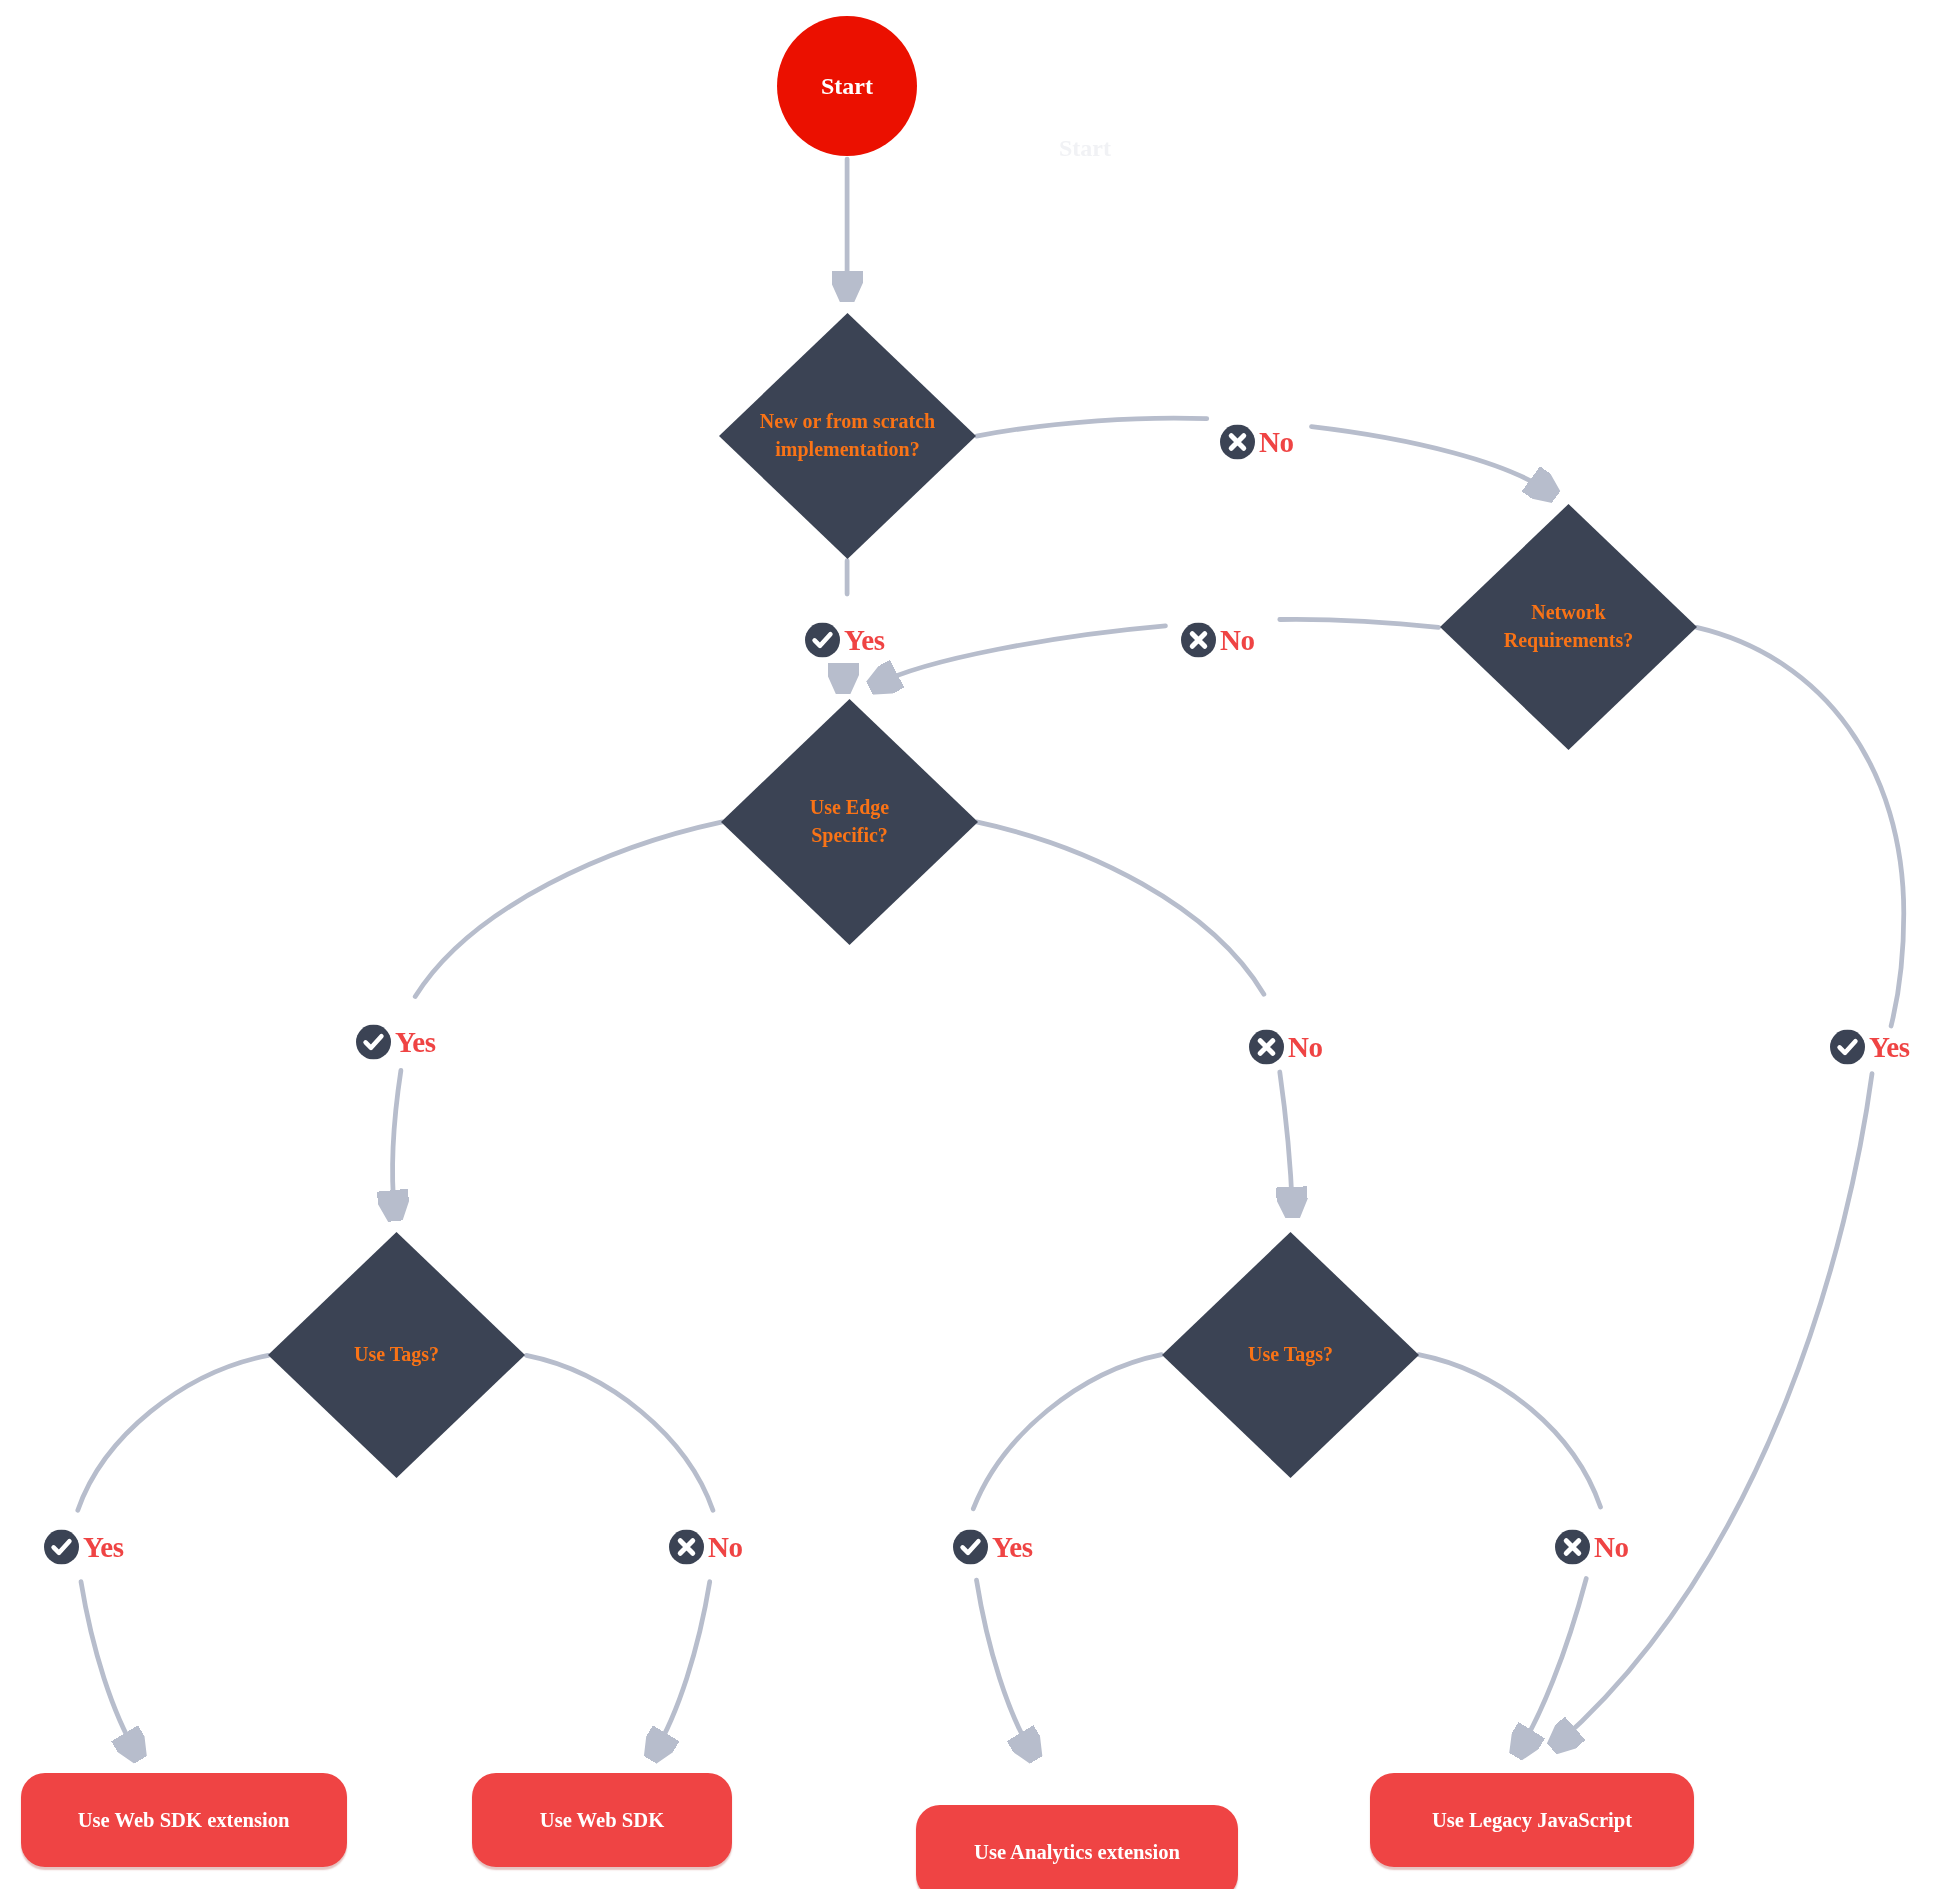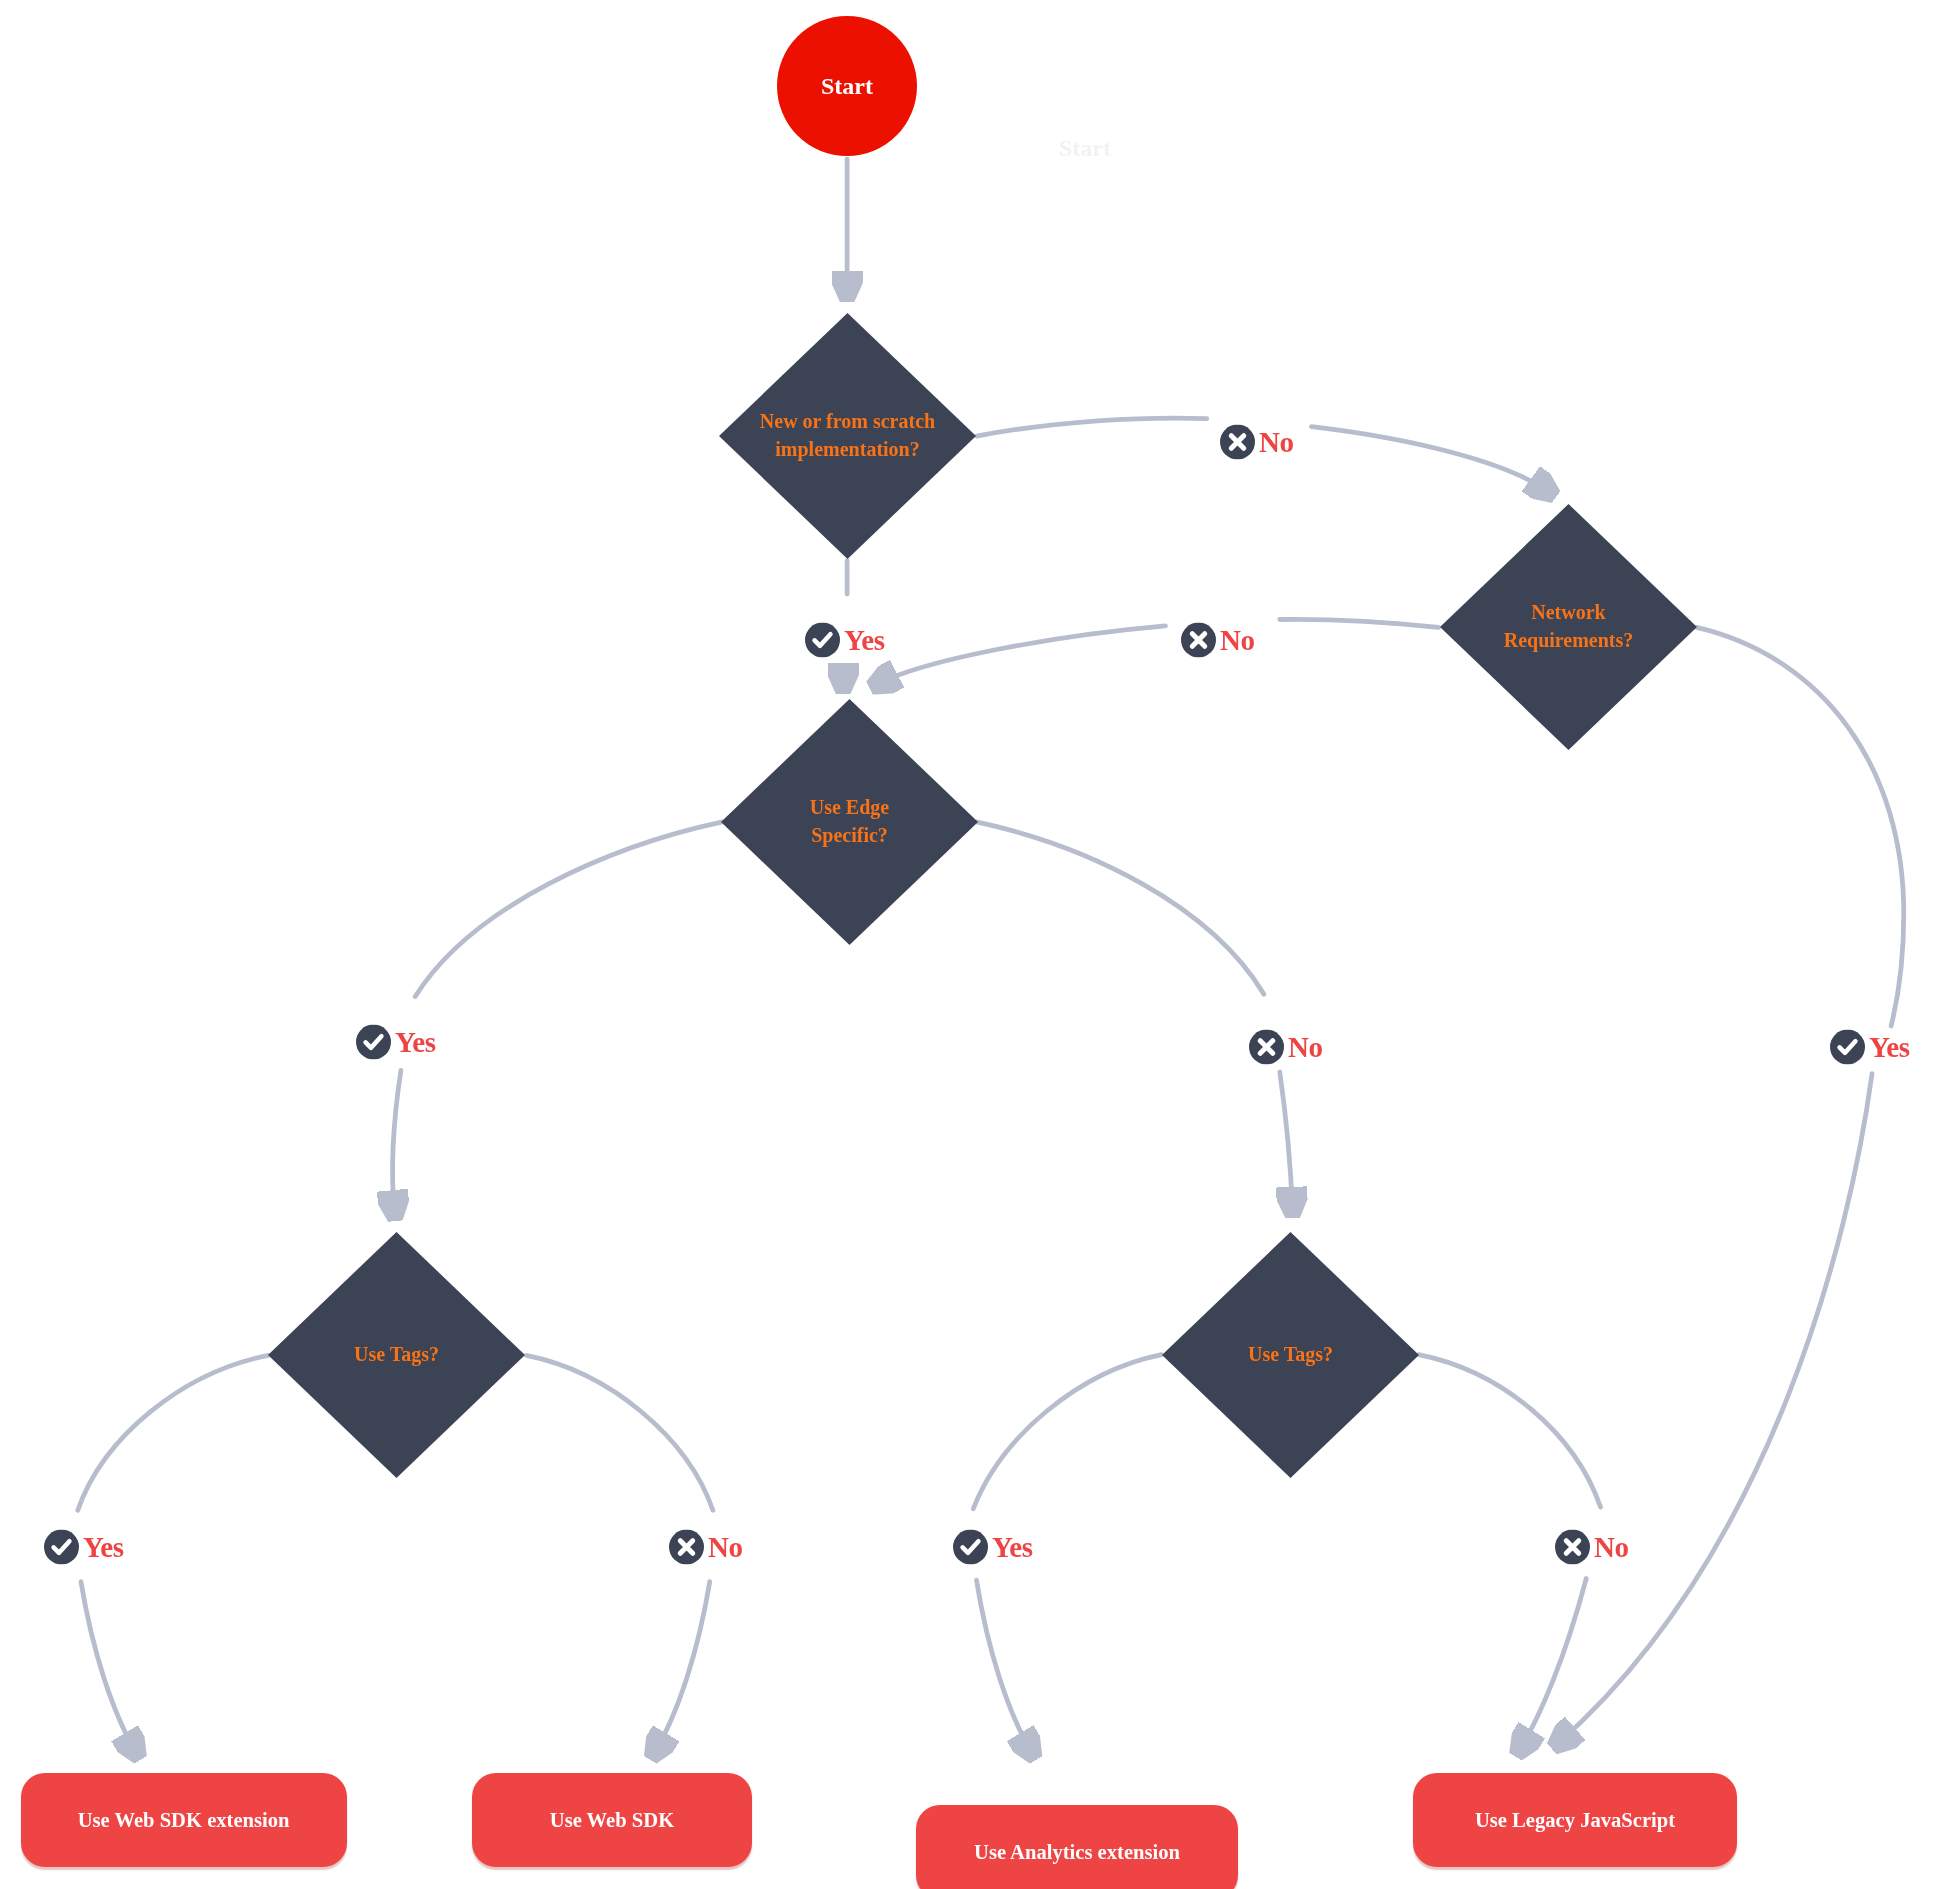--- a/index.html
+++ b/index.html
@@ -32,23 +32,23 @@
   .txt-w150 { max-width:119px; }
   .txt-w110 { max-width:87px; }
 
   .result {
     position:absolute; top:1773px; height:94px; background:#ef4444;
     border-radius:24px; color:#ffffff; font-weight:bold; font-size:20.6px;
     display:flex; align-items:center; justify-content:center; text-align:center;
     box-shadow:0 2.4px 1.6px rgba(150,20,10,0.25);
   }
   .result.b1 { left:20.6px;   width:326px; }
-  .result.b2 { left:472px;  width:280px; }
+  .result.b2 { left:472px;  width:260px; }
   .result.b3 { left:916px; width:322px;margin-top:32px; }
-  .result.b4 { left:1370px; width:324px;margin-left:43px; }
+  .result.b4 { left:1370px; width:324px; }
 
   .elabel {
     position:absolute; display:flex; align-items:center; gap:4px;
     transform:translateY(-50%); white-space:nowrap;
   }
   .eicon { width:35px; height:35px; display:block; flex:0 0 auto; }
   .etext { font-weight:bold; font-size:29px; color:#ef4444; letter-spacing:-0.4px; }
 </style>
 </head>
 <body>

